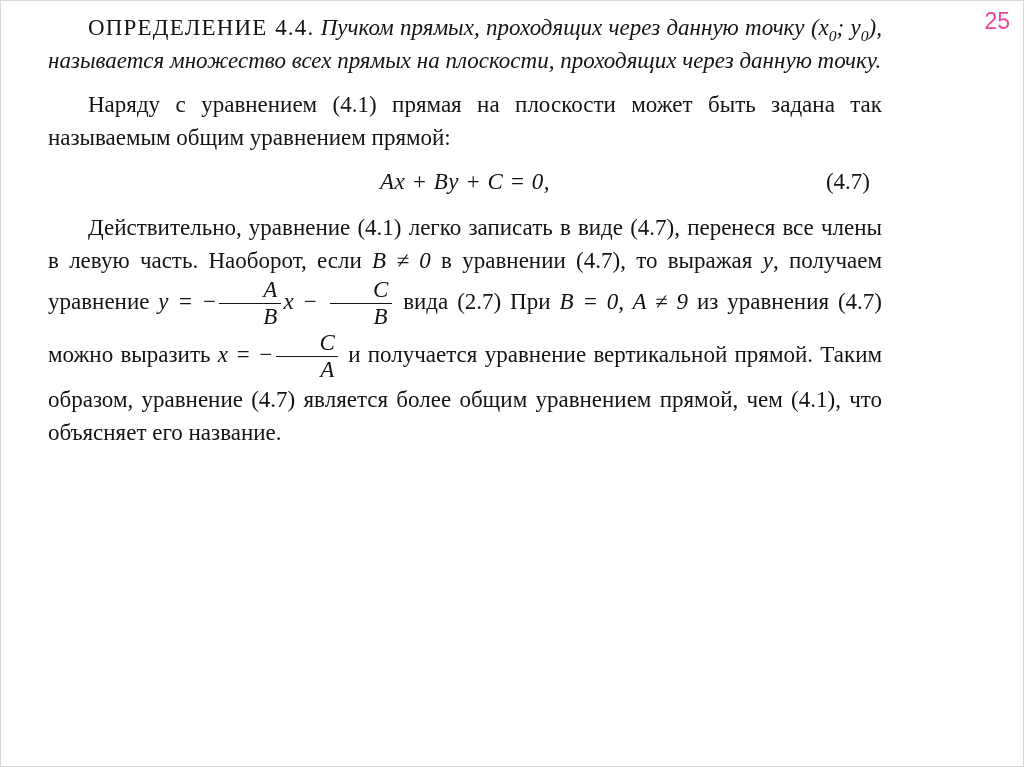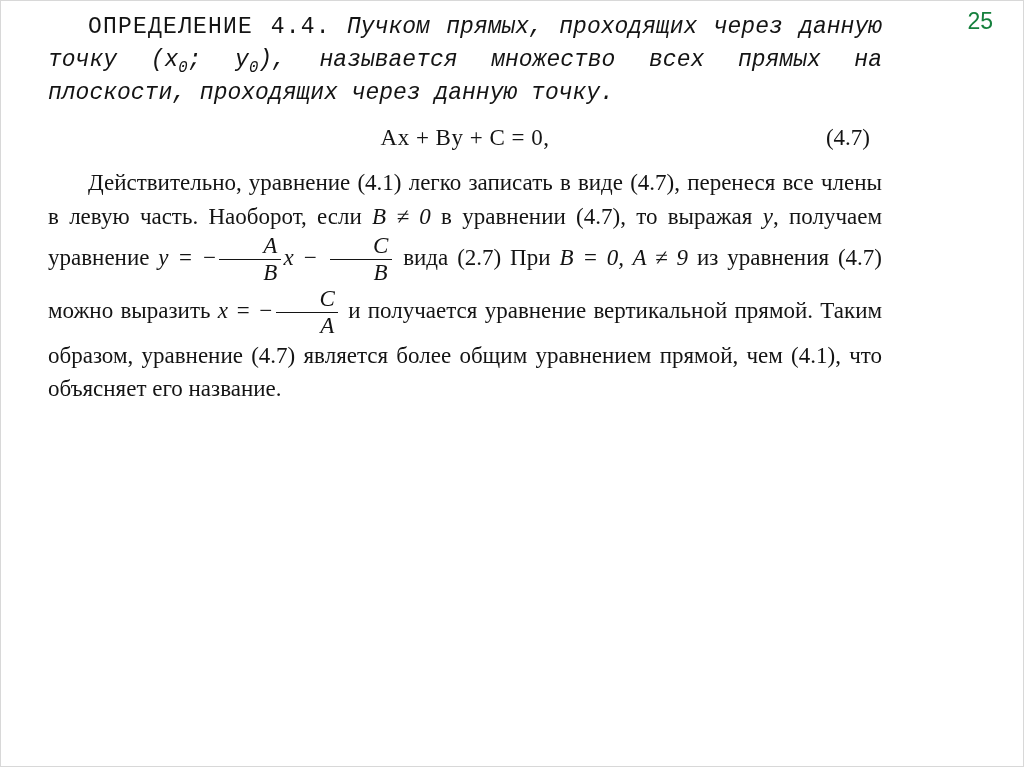--- a/index.html
+++ b/index.html
@@ -10,49 +10,49 @@
     background: #ffffff;
     border: 1px solid #d8d8d8;
     box-sizing: content-box;
     overflow: hidden;
     font-family: "Liberation Serif", "DejaVu Serif", serif;
     color: #141414;
   }
   .page-number {
     position: absolute;
     top: 7px;
-    right: 30px;
+    right: 13px;
     font-family: "Liberation Sans", "DejaVu Sans", sans-serif;
     font-size: 23px;
-    color: #15803d;
+    color: #ec4899;
   }
   .content {
     position: absolute;
     left: 47px;
     top: 10px;
     width: 834px;
     font-size: 23px;
     line-height: 1.44;
     text-align: justify;
   }
   .para { margin: 0 0 11px 0; text-indent: 40px; }
   .para.no-indent { text-indent: 0; }
-  .para.definition { font-style: italic; font-family: Liberation Mono, monospace; }
+  .para.definition { font-style: italic; }
   .def-label {
     font-style: normal;
     letter-spacing: 1.2px;
   }
   .mv { font-style: italic; }
   sub { font-size: 0.68em; line-height: 0; }
   .equation {
     position: relative;
     text-align: center;
     margin: 8px 0 12px 0;
   }
-  .eq-formula { letter-spacing: 0.5px; margin-top: 41px; }
+  .eq-formula { font-style: italic; letter-spacing: 0.5px; margin-top: 41px; }
   .eq-number {
     position: absolute;
     right: 12px;
     top: 50%;
     transform: translateY(-50%);
     font-style: normal;
   }
   .discussion { }
   .frac {
     display: inline-flex;
@@ -70,20 +70,21 @@
 <body>
 
 <div class="slide">
   <div class="page-number">25</div>
 
   <div class="content">
 
     <p class="para definition"><span class="def-label">ОПРЕДЕЛЕНИЕ 4.4.</span><span> Пучком прямых, проходящих через данную точку (x</span><sub>0</sub><span>; y</span><sub>0</sub><span>), называется множество всех прямых на плоскости, проходящих через данную точку.</span></p>
 
 
+    <p class="para"><span>Наряду с уравнением (4.1) прямая на плоскости может быть задана так называемым общим уравнением прямой:</span></p>
 
     <div class="equation"><span class="eq-formula">Ax + By + C = 0,</span><span class="eq-number">(4.7)</span></div>
 
 
     <p class="para discussion"><span>Действительно, уравнение (4.1) легко записать в виде (4.7), пе­ренеся все члены в левую часть. Наоборот, если </span><span class="mv">B ≠ 0</span><span> в уравнении (4.7), то выражая </span><span class="mv">y</span><span>, получаем уравнение </span><span class="mv">y = −</span><span class="frac">
           <span class="num">A</span>
           <span class="den">B</span>
         </span><span class="mv">x − </span><span class="frac">
           <span class="num">C</span>
           <span class="den">B</span>

